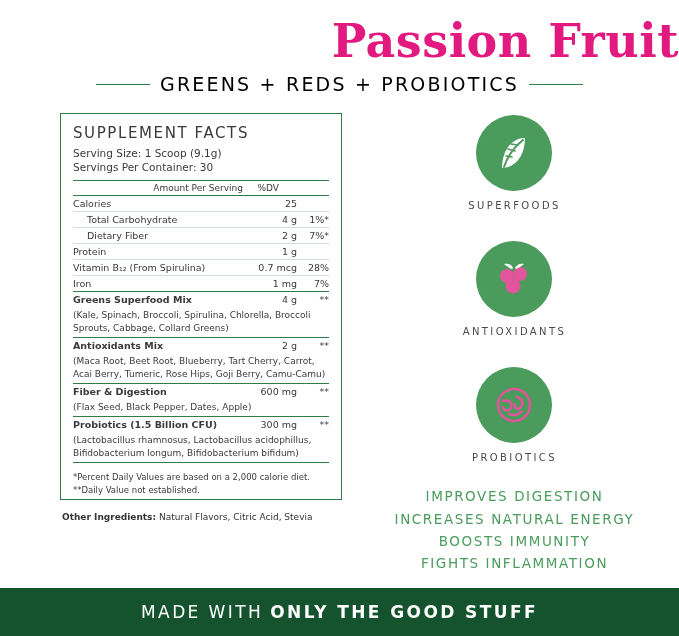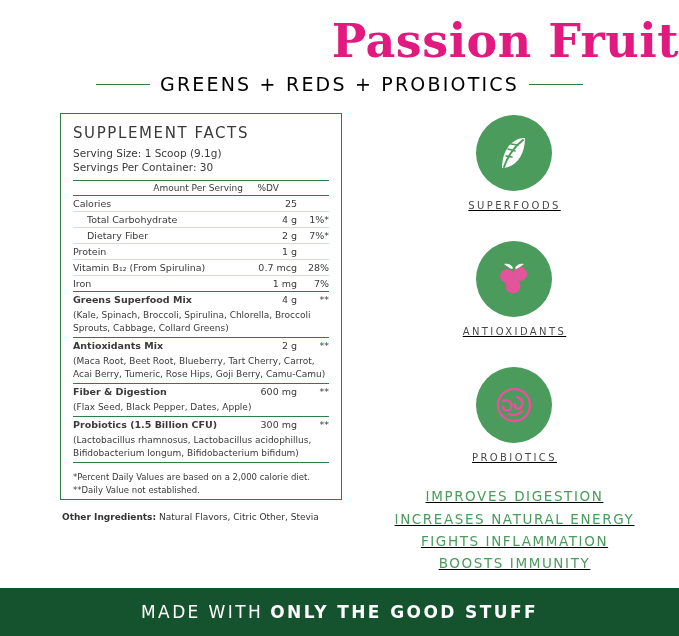--- a/index.html
+++ b/index.html
@@ -63,21 +63,20 @@
   .left-col {
     width: 360px;
     padding-left: 60px;
     box-sizing: border-box;
   }
   .right-col {
     flex: 1;
     padding-left: 10px;
     padding-right: 20px;
     box-sizing: border-box;
-    text-decoration: underline;
   }
 
   
   .sf-panel {
     border: 1px solid #2f7d45;
     padding: 10px 12px 3px 12px;
     box-sizing: border-box;
     width: 282px;
     color: #333;
   }
@@ -304,21 +303,21 @@
         </table>
 
         <div class="sf-footnotes">
           <div>*Percent Daily Values are based on a 2,000 calorie diet.</div>
           <div>**Daily Value not established.</div>
         </div>
       </div>
 
       <div class="other-ing">
         <b>Other Ingredients:</b>
-        <span>Natural Flavors, Citric Other, Stevia</span>
+        <span>Natural Flavors, Citric Acid, Stevia</span>
       </div>
     </div>
 
     <div class="right-col">
       <div class="badges">
 
         <div class="badge">
           <div class="badge-circle">
             <svg width="50" height="50" viewBox="0 0 50 50">
               <path d="M36 10 C36 28 26 40 13 40 C13 22 23 10 36 10 Z" fill="#ffffff"></path>
@@ -355,22 +354,22 @@
               <path d="M20 34 C24 36 30 35 33 31" fill="none" stroke="#e2549b" stroke-width="2.5" stroke-linecap="round"></path>
             </svg>
           </div>
           <div class="badge-label">PROBIOTICS</div>
         </div>
       </div>
 
       <div class="benefits">
         <div>IMPROVES DIGESTION</div>
         <div>INCREASES NATURAL ENERGY</div>
+        <div>BOOSTS IMMUNITY</div>
         <div>FIGHTS INFLAMMATION</div>
-        <div>BOOSTS IMMUNITY</div>
       </div>
     </div>
   </div>
 
   <div class="banner">
     <span class="light">MADE WITH</span>
     <span class="bold">ONLY THE GOOD STUFF</span>
   </div>
 </div>
 

